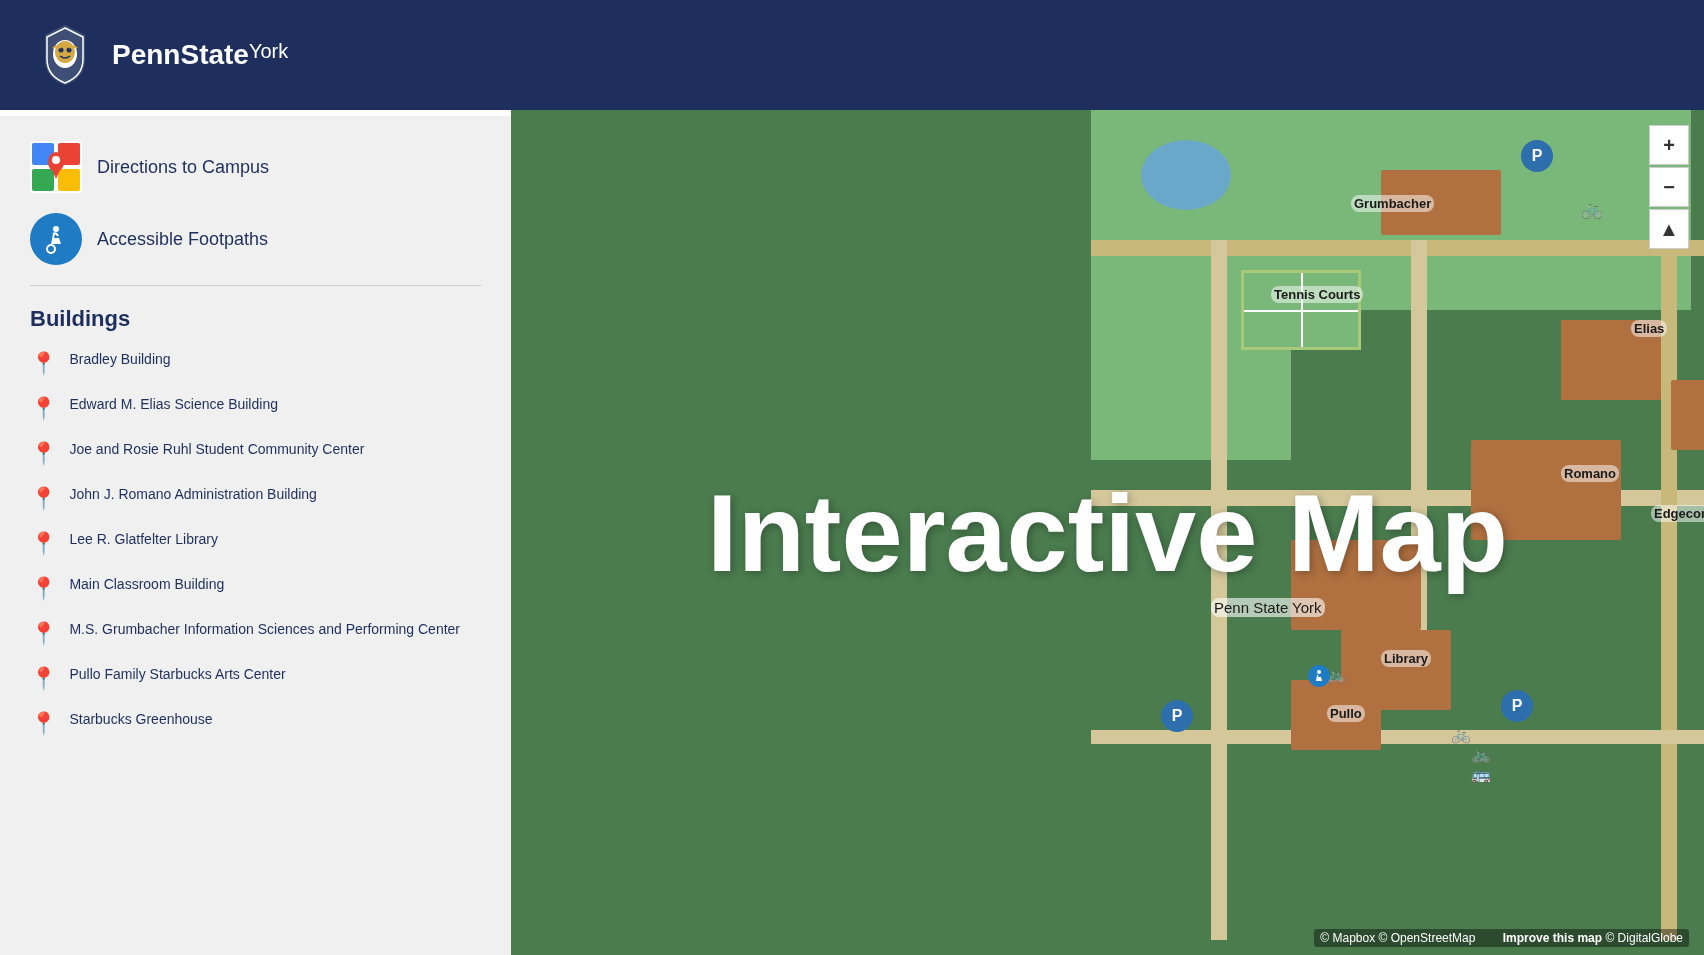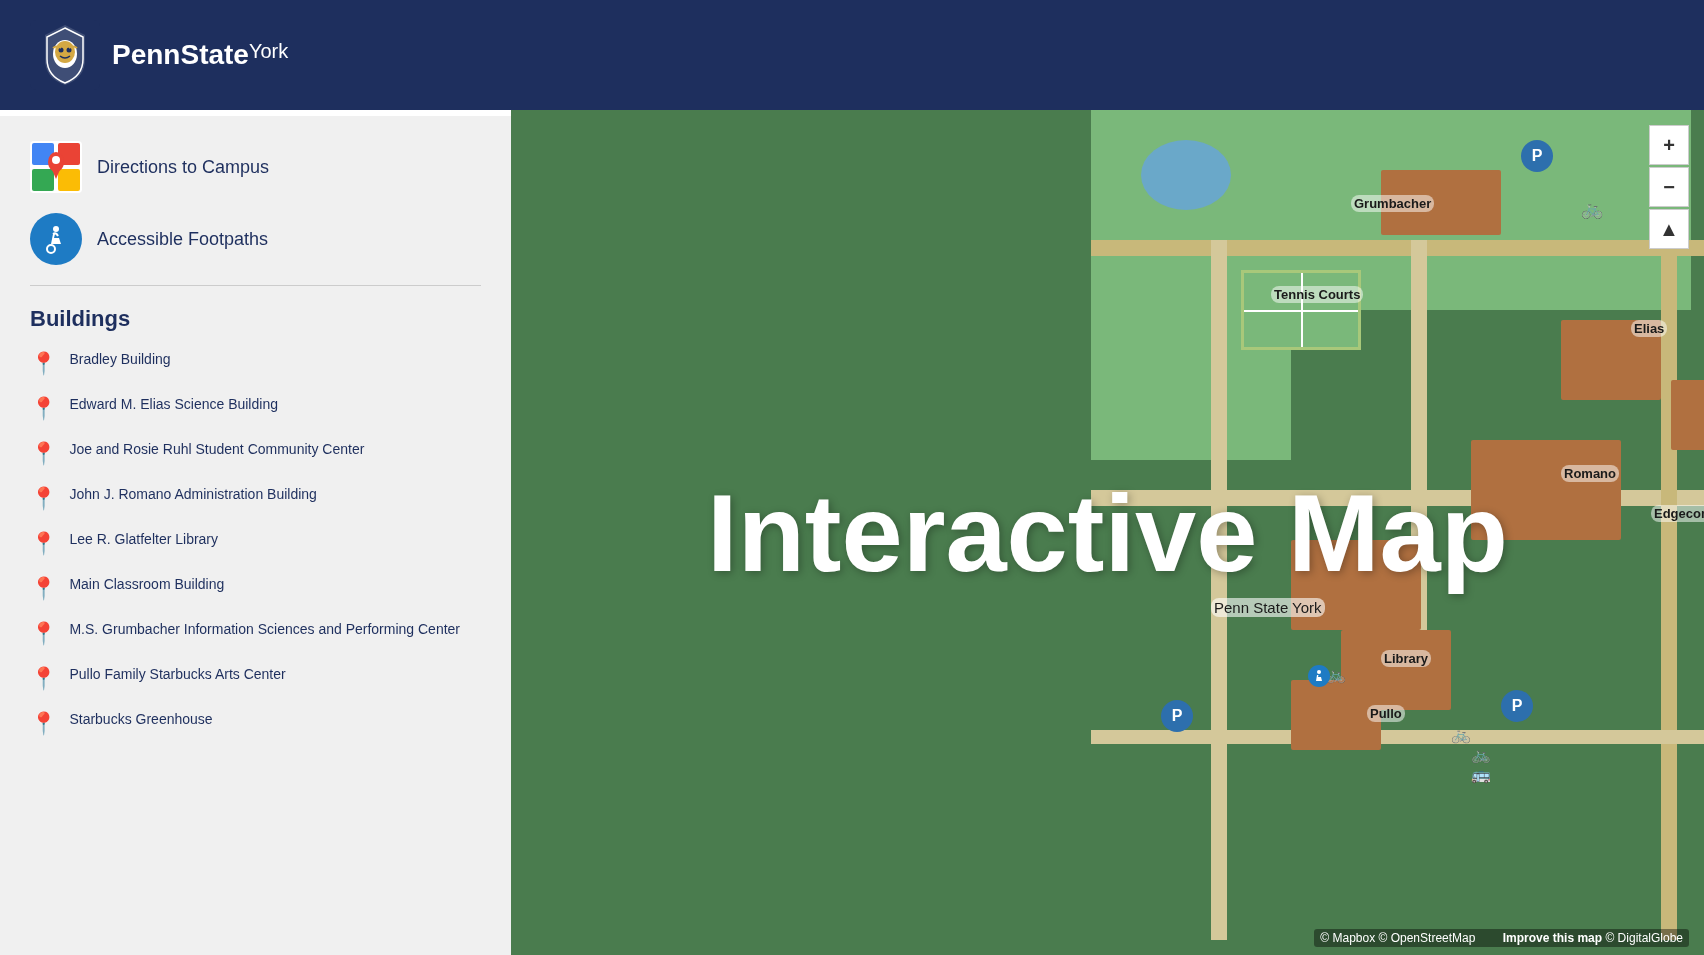--- a/index.html
+++ b/index.html
@@ -403,21 +403,21 @@
       <div class="map-parking" style="left:990px;top:580px;">P</div>
 
       <div class="map-label" style="left:760px;top:168px;margin-top:8px;">Tennis Courts</div>
       <div class="map-label" style="left:840px;top:85px;">Grumbacher</div>
       <div class="map-label" style="left:1120px;top:210px;">Elias</div>
 
       <div class="map-label" style="left:1050px;top:355px;">Romano</div>
       <div class="map-label" style="left:1140px;top:395px;">Edgecomb Ave</div>
       <div class="map-label" style="left:700px;top:488px;font-size:15px;font-weight:400;background:rgba(255,255,255,0.6);">Penn State York</div>
       <div class="map-label" style="left:870px;top:540px;">Library</div>
-      <div class="map-label" style="left:856px;top:595px;">Pullo</div>
+      <div class="map-label" style="left:816px;top:595px;">Pullo</div>
 
       <div style="position:absolute;left:1070px;top:88px;color:#1e7bc4;font-size:18px;">🚲</div>
       <div style="position:absolute;left:815px;top:555px;color:#1e7bc4;font-size:16px;">🚲</div>
       <div style="position:absolute;left:940px;top:615px;color:#1e7bc4;font-size:16px;">🚲</div>
       <div style="position:absolute;left:960px;top:635px;color:#1e7bc4;font-size:16px;">🚲</div>
 
       <div style="position:absolute;left:960px;top:655px;color:#1e7bc4;font-size:16px;">🚌</div>
 
       <div style="position:absolute;left:797px;top:555px;width:22px;height:22px;background:#1e7bc4;border-radius:50%;display:flex;align-items:center;justify-content:center;">
         <svg width="14" height="14" viewBox="0 0 14 14" xmlns="http://www.w3.org/2000/svg">

